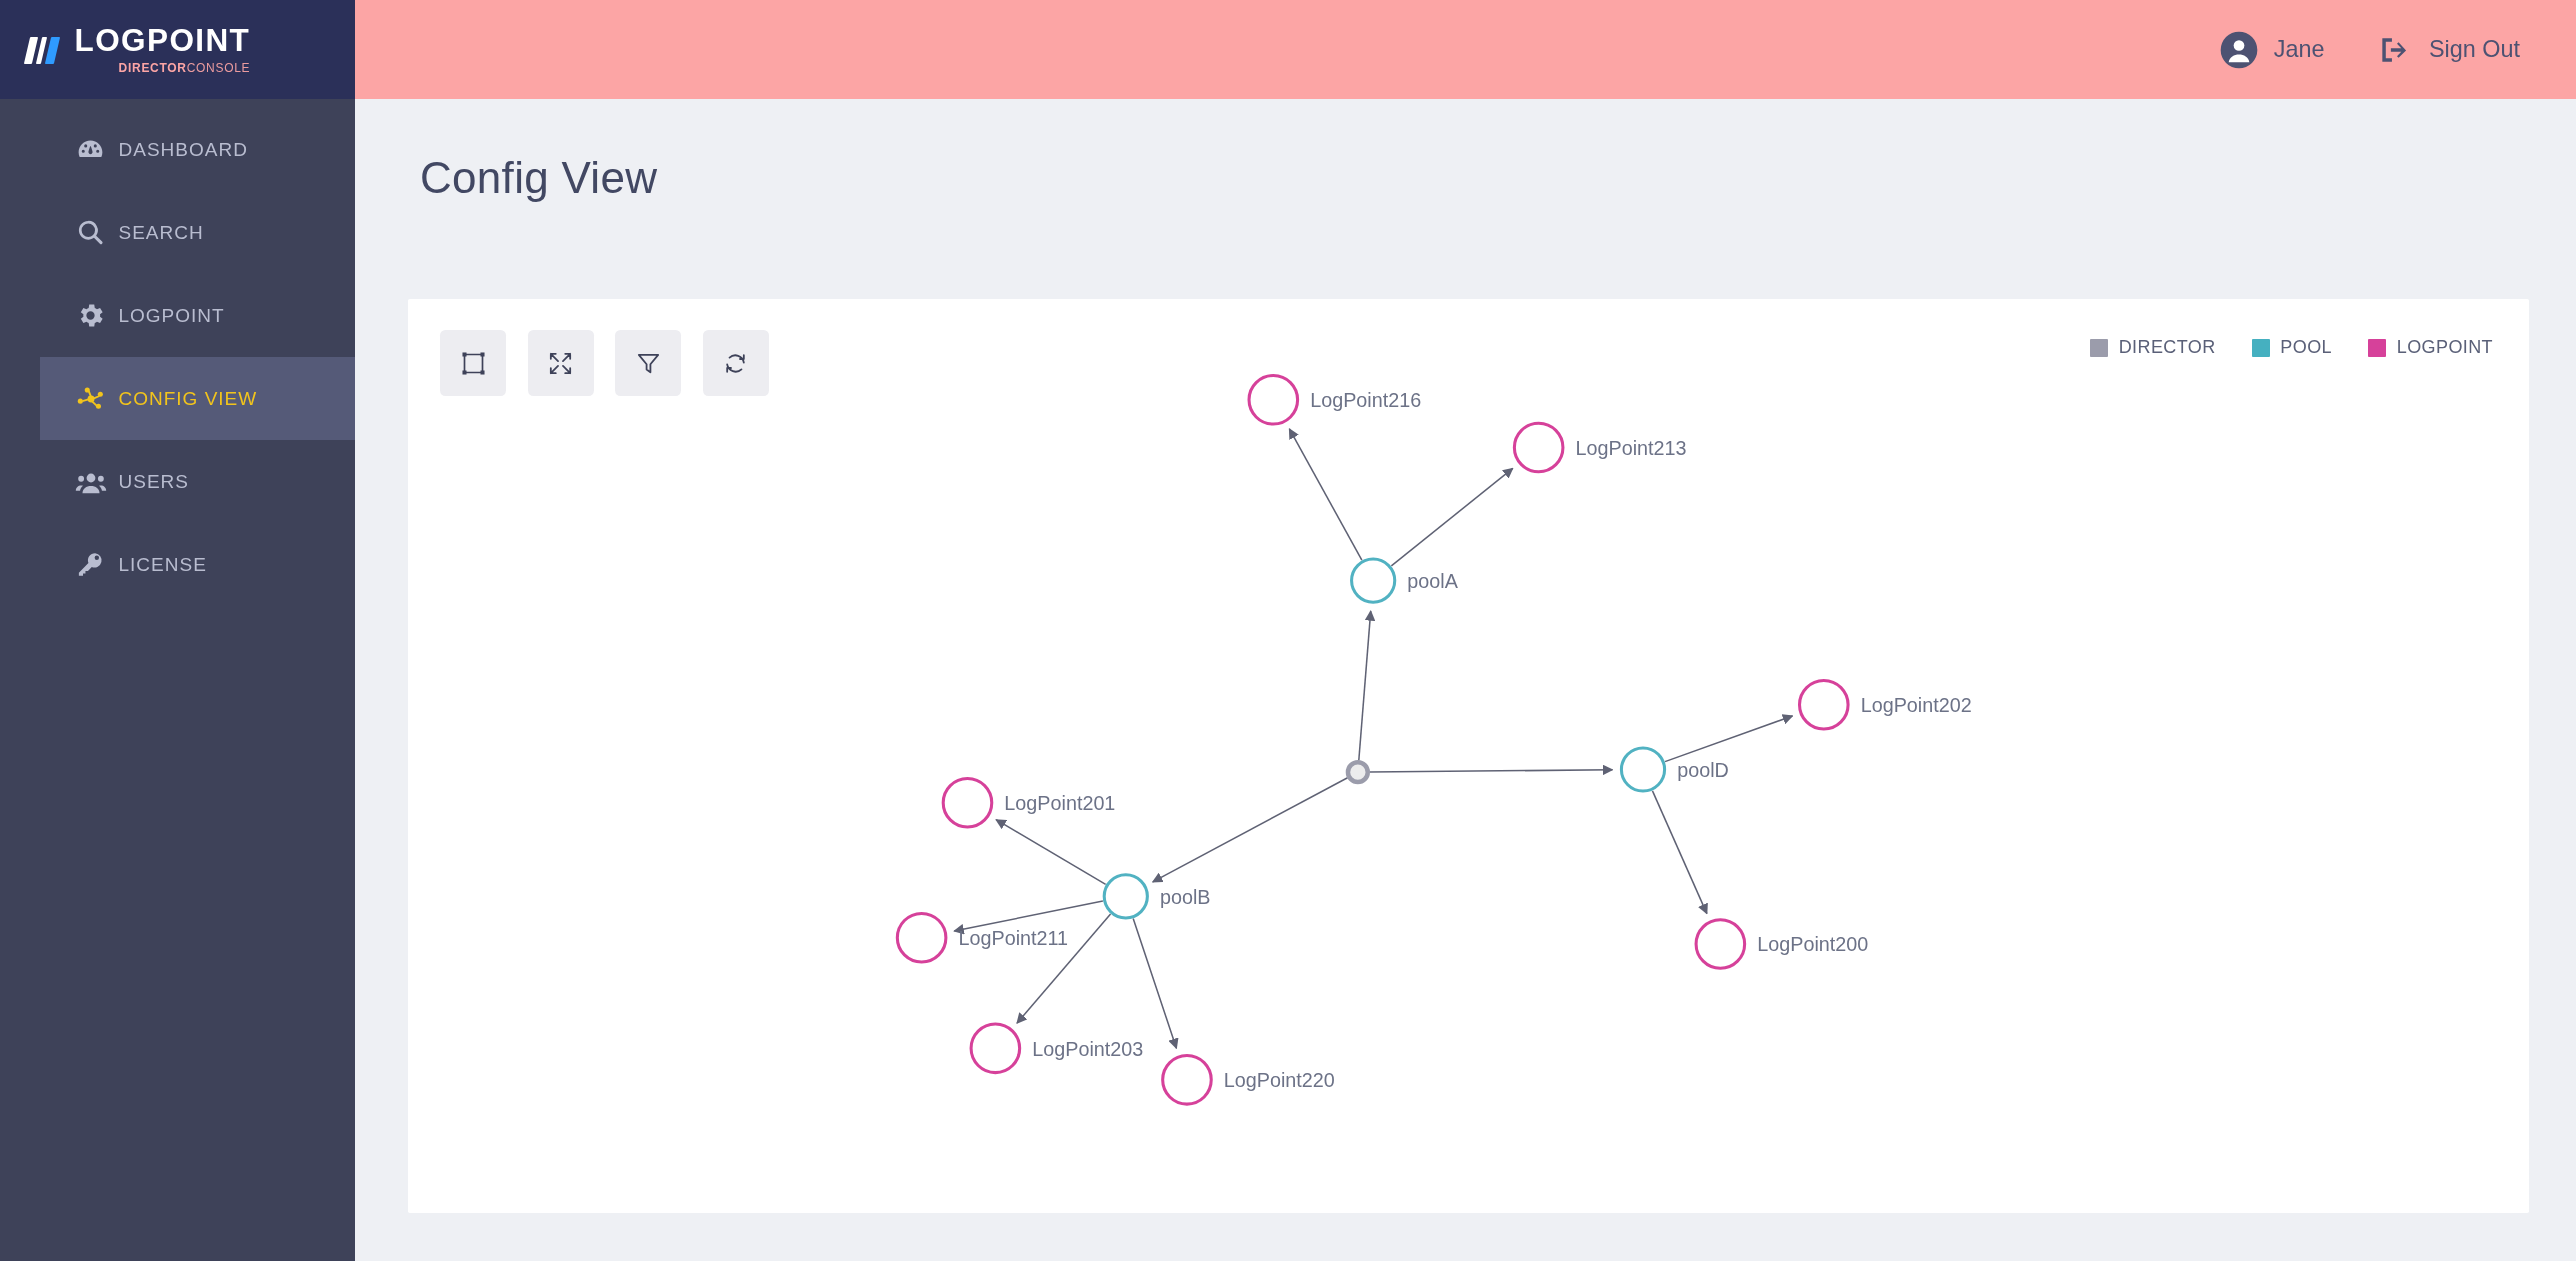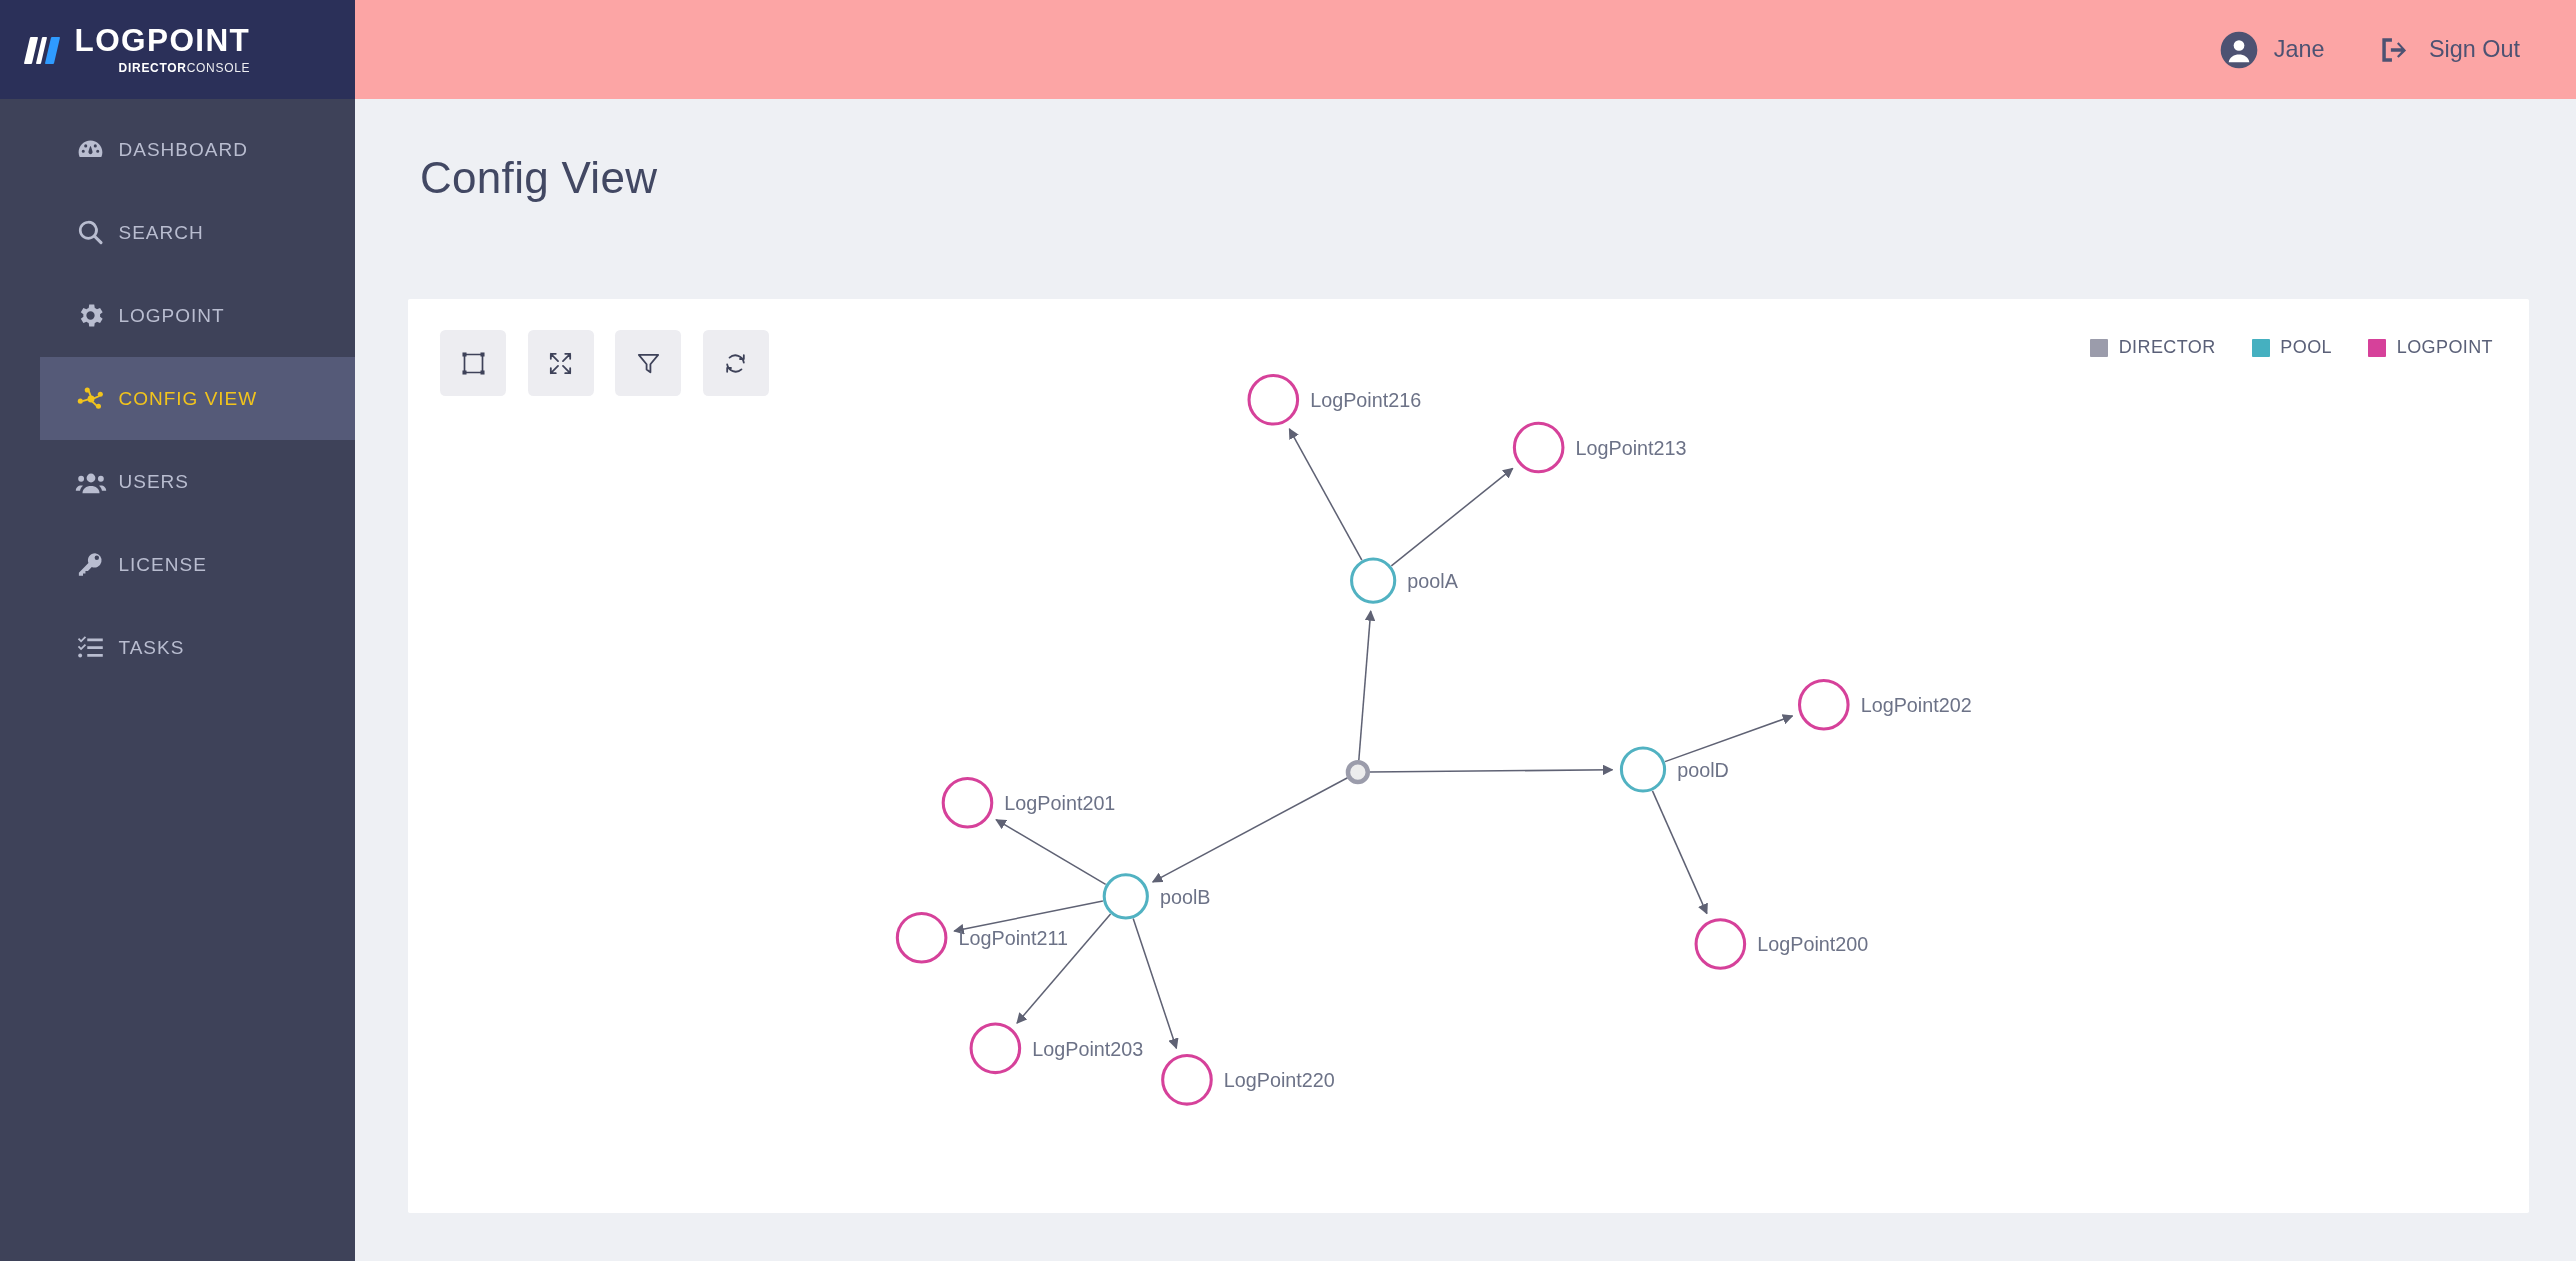--- a/index.html
+++ b/index.html
@@ -27,21 +27,21 @@
     transform: skewX(-13deg); border-radius: 0.9px;
   }
   .brand-mark .s1 { background: #ffffff; }
   .brand-mark .s2 { background: #ffffff; width: 5.4px; }
   .brand-mark .s3 { background: #2f9bff; width: 9px; }
   .brand-text { display: flex; flex-direction: column; line-height: 1; }
   .brand-main {
     color: #ffffff; font-size: 31.5px; font-weight: 700; letter-spacing: 1.4px;
   }
   .brand-sub {
-    margin-top: 5.4px; font-size: 12px; letter-spacing: 0.7px; color: #ffffff; text-align: right;
+    margin-top: 5.4px; font-size: 12px; letter-spacing: 0.7px; color: #fca5a5; text-align: right;
   }
   .brand-sub b { font-weight: 700; }
   .brand-sub i { font-style: normal; font-weight: 400; opacity: .92; }
 
   .nav { padding-top: 9px; padding-left: 40px; }
   .nav-item {
     display: flex; align-items: center; height: 83px;
     padding-left: 22.5px; cursor: pointer;
     color: #b9bdd0; font-size: 19px; letter-spacing: 1px;
   }
@@ -181,31 +181,20 @@
 
       <div class="nav-item">
         <span class="ico">
           <svg width="31" height="31" viewBox="0 0 24 24">
               <path d="M15.6 3.2a5.6 5.6 0 0 0-5.2 7.7L3 18.3v2.5h3.2v-1.9h1.9v-1.9h1.9l3-3a5.6 5.6 0 1 0 2.6-10.8zm1.3 5.3a1.7 1.7 0 1 1 0-3.4 1.7 1.7 0 0 1 0 3.4z"></path>
             </svg>
         </span>
         <span class="nav-label">LICENSE</span>
       </div>
 
-      <div class="nav-item">
-        <span class="ico">
-          <svg width="31" height="31" viewBox="0 0 24 24">
-            <path d="M9.5 5h12v2.1h-12zM9.5 11h12v2.1h-12zM9.5 17h12v2.1h-12z"></path>
-            <path d="M2.2 5.6 3.2 4.6l1.5 1.5L7.6 3.2l1 1-3.9 3.9z"></path>
-            <path d="M2.2 11.6l1-1 1.5 1.5 2.9-2.9 1 1-3.9 3.9z"></path>
-            <circle cx="4" cy="18.2" r="1.5"></circle>
-          </svg>
-        </span>
-        <span class="nav-label">TASKS</span>
-      </div>
 
     </nav>
   </aside>
 
   <div id="main">
 
     <header id="topbar">
       <div class="top-user">
         <span class="avatar">
           <svg width="40" height="40" viewBox="0 0 24 24">

